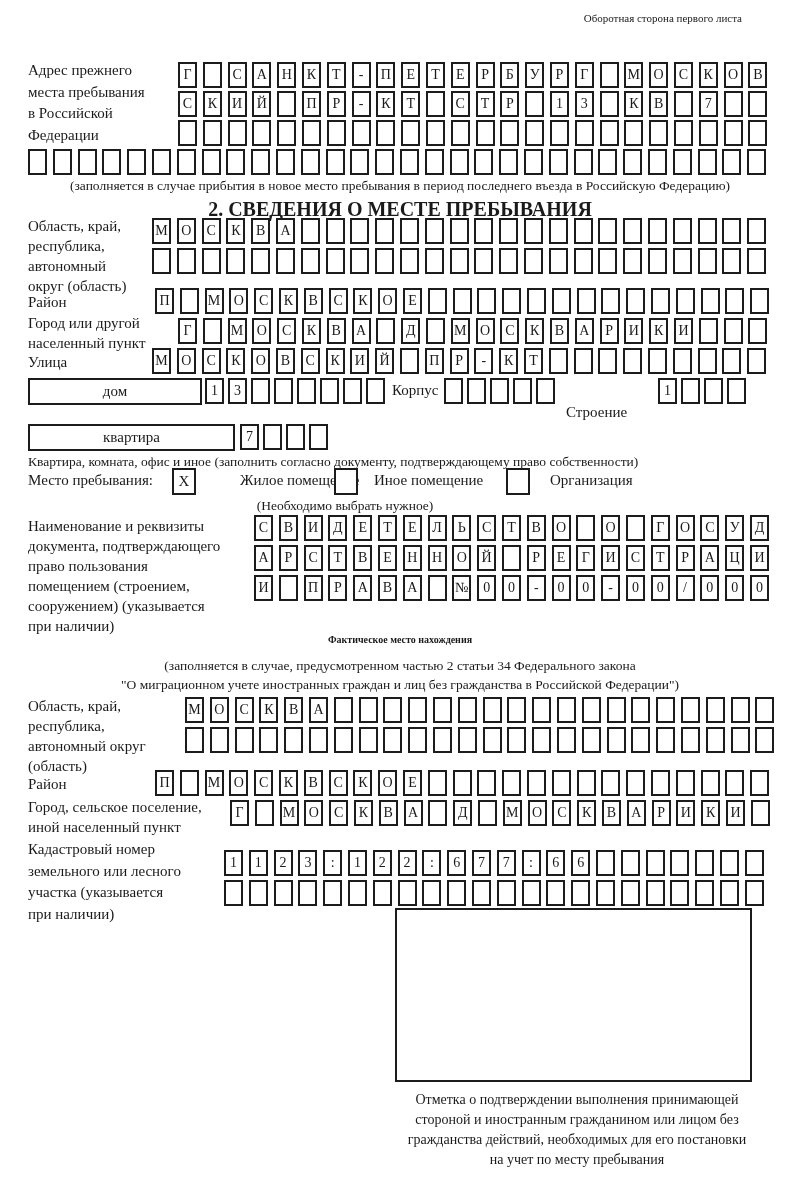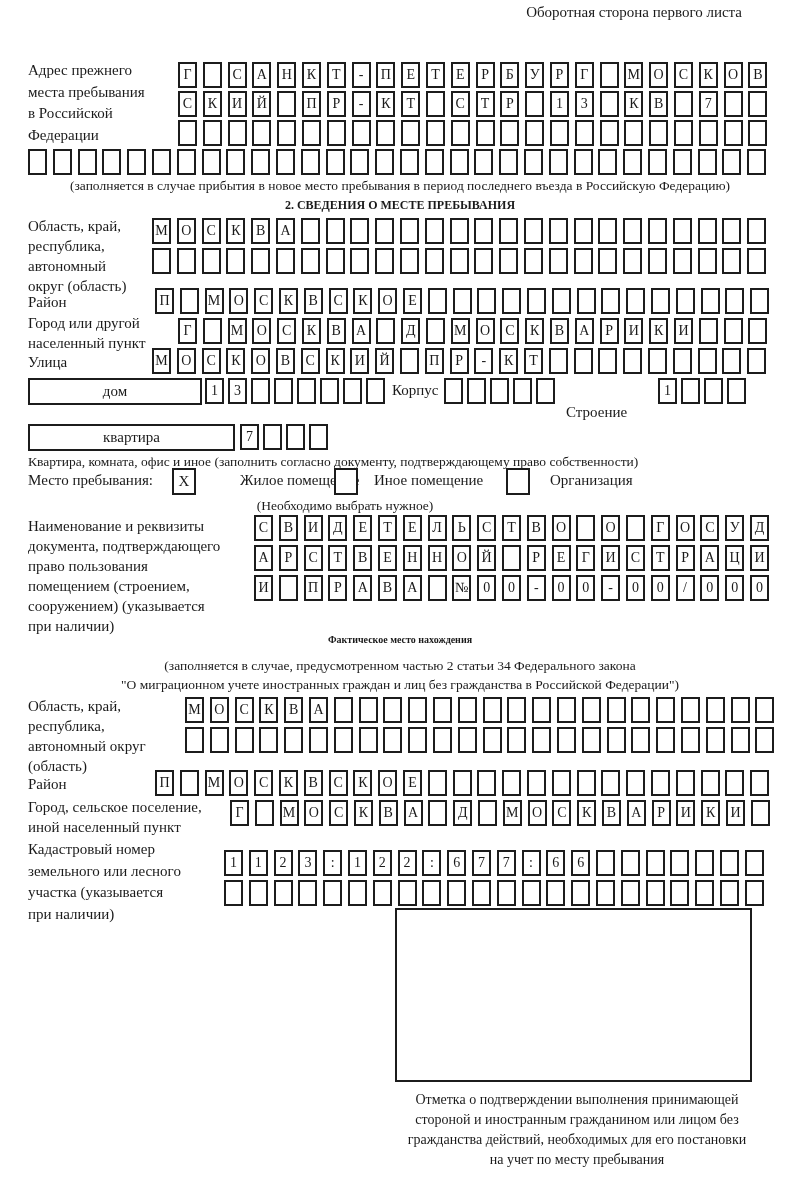--- a/index.html
+++ b/index.html
@@ -6,21 +6,21 @@
   .page{
     position:relative;width:800px;height:1180px;background:#ffffff;
     color:#1a1a1a;font-family:"Liberation Serif","DejaVu Serif",serif;
     overflow:hidden;
   }
   .abs{position:absolute;}
   .lbl{font-size:15px;line-height:20px;white-space:pre-line;}
   .lh21{line-height:21.5px;}
   .note{font-size:13.5px;}
   .center{text-align:center;width:800px;left:0;}
-  .title{font-weight:bold;font-size:12px;}
+  .title{font-weight:bold;font-size:20px;}
   .title2{font-weight:bold;font-size:10px;}
   .cellrow{display:flex;gap:5.8px;}
   .cellrow .cell{
     flex:0 0 auto;box-sizing:border-box;width:19px;height:26px;
     border:2px solid #1c1c1c;display:flex;align-items:center;justify-content:center;
     font-size:14px;background:#fff;
   }
   .tight{gap:4px;}
   .fieldbox{
     box-sizing:border-box;border:2px solid #1c1c1c;height:27px;
@@ -32,21 +32,21 @@
   }
   .optlbl{font-size:15px;}
   .stampbox{box-sizing:border-box;border:2px solid #1c1c1c;background:#fff;}
   .caption{font-size:14px;line-height:20px;text-align:center;white-space:pre-line;}
 </style>
 </head>
 <body>
 
 <div class="page">
 
-  <div class="abs" style="top:4px;right:58px;font-size:15px;">Оборотная сторона первого листа</div>
+  <div class="abs" style="top:12px;right:58px;font-size:11px;">Оборотная сторона первого листа</div>
 
   <div class="abs lbl lh21" style="left:28px;top:60px;width:150px;">Адрес прежнего
 места пребывания
 в Российской
 Федерации</div>
   <div class="abs cellrow" style="left:178px;top:62px;">
       <span class="cell">Г</span>
       <span class="cell"></span>
       <span class="cell">С</span>
       <span class="cell">А</span>

